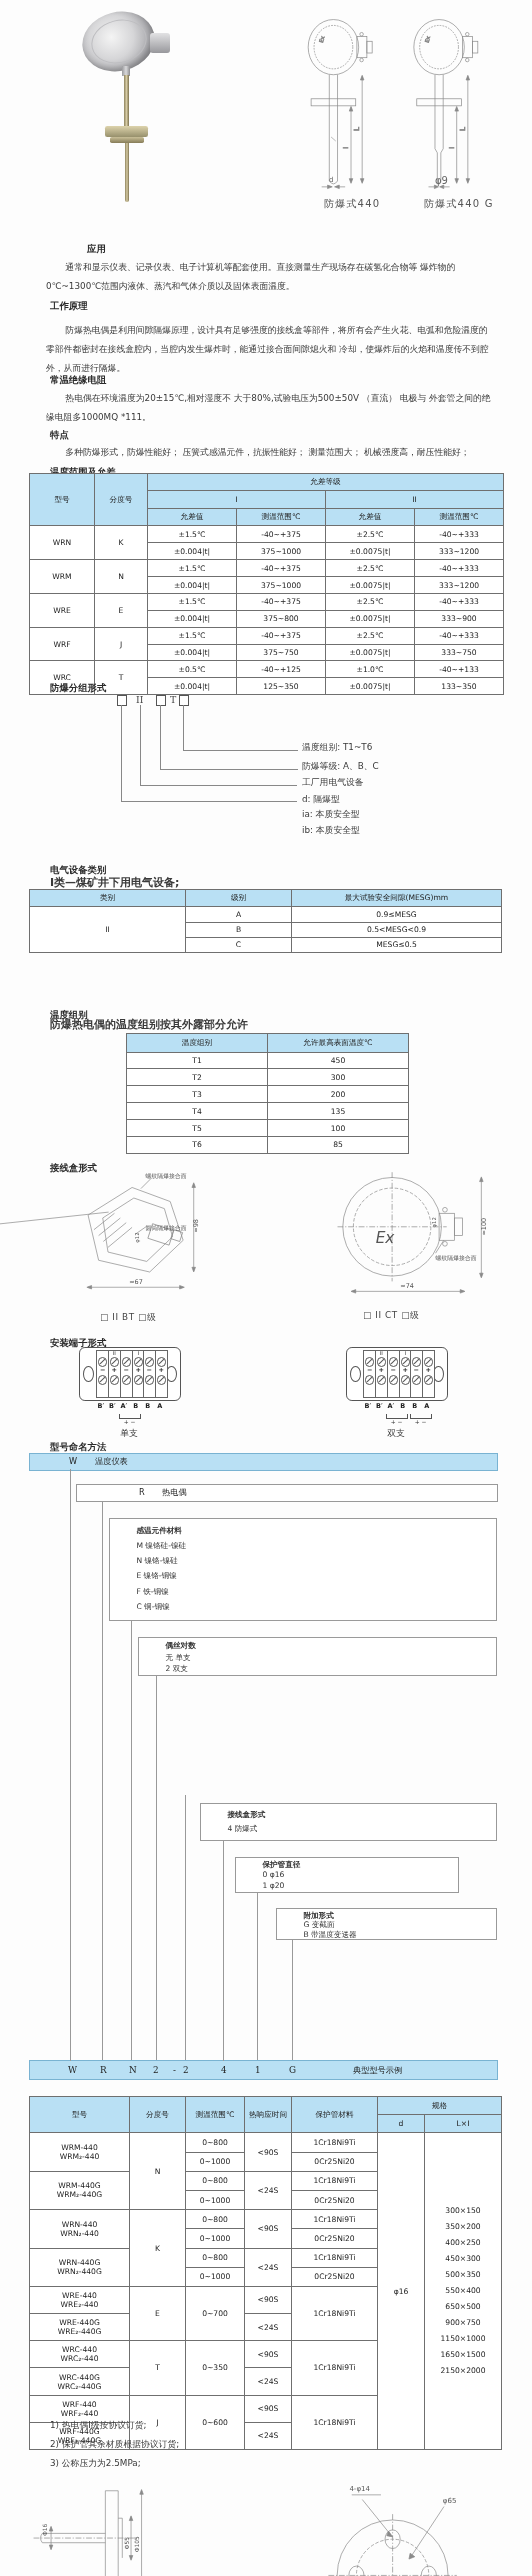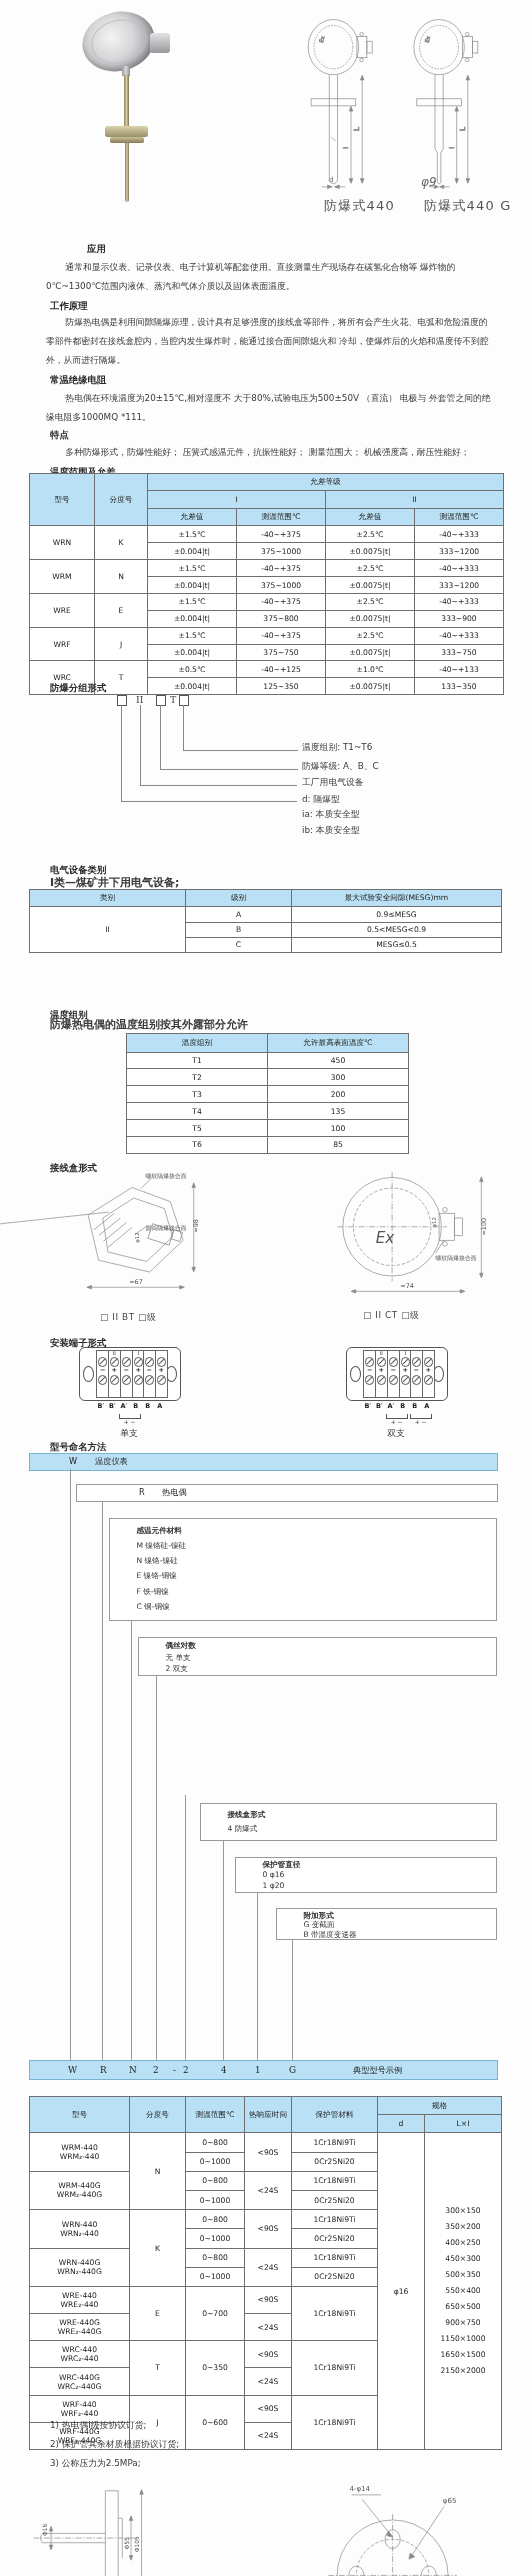--- a/index.html
+++ b/index.html
@@ -52,21 +52,21 @@
   .nm-codebox .code{position:absolute;left:62px;top:2.3px;font-size:8.2px;color:#222;}
   .nm-codebox .lab{position:absolute;left:85px;top:2.3px;font-size:8.2px;color:#222;}
   .nm-box{position:absolute;border:0.6px solid #999;background:#fff;font-size:7.6px;color:#333;}
   .nm-box .bx-title{font-weight:bold;}
   .nm-line{position:absolute;width:0;border-left:0.6px solid #999;}
   .nm-bottom{position:absolute;left:29px;width:467px;height:17.6px;background:#b9e0f4;border:0.6px solid #79b3d2;}
   .nm-letter{position:absolute;top:3.5px;font-size:8.8px;color:#222;font-family:"DejaVu Serif","Liberation Serif",serif;}
   .nm-note{position:absolute;left:323px;top:3.5px;font-size:8.2px;color:#222;}
   .note-line{position:absolute;left:50px;font-size:8.8px;color:#3a3a3a;}
   svg text{fill:#555;}
-  .cap-top{position:absolute;font-size:13px;color:#555;letter-spacing:1.2px;}
+  .cap-top{position:absolute;font-size:10px;color:#555;letter-spacing:1.2px;}
   
   #photo{position:absolute;left:56px;top:4.7px;width:141px;height:202px;}
   .ph-head{position:absolute;left:26.4px;top:7px;width:73px;height:59px;border-radius:50%;
      background:radial-gradient(circle at 42% 40%,#f4f4f4 0%,#d6d6d8 40%,#a9a9ad 70%,#8c8c90 100%);
      box-shadow:inset -2.3px -3.5px 5.9px rgba(0,0,0,.25);transform:rotate(-14deg);}
   .ph-ring{position:absolute;left:35px;top:15.3px;width:54px;height:41px;border-radius:50%;border:1.8px solid #bdbdc0;transform:rotate(-14deg);}
   .ph-side{position:absolute;left:94px;top:28px;width:20px;height:20px;background:linear-gradient(#e2e2e4,#98989c);border-radius:2.9px;}
   .ph-neck{position:absolute;left:66px;top:61px;width:8.2px;height:10.6px;background:linear-gradient(90deg,#9b9b9e,#d9d9db,#8d8d90);}
   .ph-stem1{position:absolute;left:68px;top:70px;width:5.3px;height:53px;background:linear-gradient(90deg,#8f845f,#d6cba4,#7d724f);}
   .ph-flange{position:absolute;left:49px;top:121px;width:43px;height:11.7px;border-radius:2.3px;background:linear-gradient(#ddd3ac,#97906c);}
@@ -144,30 +144,30 @@
             <polygon points="40,297 40,303 47,300" fill="#8a8a8a"></polygon>
           <line x1="66" y1="300" x2="56" y2="300"></line>
             <polygon points="56,297 56,303 49,300" fill="#8a8a8a"></polygon>
           <text x="92" y="205" font-size="12" transform="rotate(-90 92 205)">L</text>
           <text x="73" y="235" font-size="11" transform="rotate(-90 73 235)">l</text>
           <text x="30" y="55" font-size="9" transform="rotate(-75 30 55)">Ex</text>
         </g>
       </g>
     </svg>
     <span class="abs" style="left:329px;top:176px;font-size:7px;color:#666;">d</span>
-    <span class="abs" style="left:421px;top:175px;font-size:12px;color:#666;font-style:italic;">φ9</span>
+    <span class="abs" style="left:435px;top:175px;font-size:10px;color:#666;">φ9</span>
     <span class="cap-top" style="left:324px;top:197px;">防爆式440</span>
     <span class="cap-top" style="left:424px;top:197px;">防爆式440 G</span>
   </div>
 
   <h3 class="sec-h" style="top:234px;margin-left:37px;">应用</h3>
   <p class="para" style="top:249px;">通常和显示仪表、记录仪表、电子计算机等配套使用。直接测量生产现场存在碳氢化合物等 爆炸物的0℃~1300℃范围内液体、蒸汽和气体介质以及固体表面温度。</p>
 
   <h3 class="sec-h" style="top:291px;">工作原理</h3>
-  <p class="para" style="top:304px;">防爆热电偶是利用间隙隔爆原理，设计具有足够强度的接线盒等部件，将所有会产生火花、电弧和危险温度的零部件都密封在接线盒腔内，当腔内发生爆炸时，能通过接合面间隙熄火和 冷却，使爆炸后的火焰和温度传不到腔外，从而进行隔爆。</p>
+  <p class="para" style="top:312px;">防爆热电偶是利用间隙隔爆原理，设计具有足够强度的接线盒等部件，将所有会产生火花、电弧和危险温度的零部件都密封在接线盒腔内，当腔内发生爆炸时，能通过接合面间隙熄火和 冷却，使爆炸后的火焰和温度传不到腔外，从而进行隔爆。</p>
 
   <h3 class="sec-h" style="top:365px;">常温绝缘电阻</h3>
   <p class="para" style="top:380px;">热电偶在环境温度为20±15℃,相对湿度不 大于80%,试验电压为500±50V （直流） 电极与 外套管之间的绝缘电阻多1000MQ *111。</p>
 
   <h3 class="sec-h" style="top:420px;">特点</h3>
   <p class="para" style="top:434px;">多种防爆形式，防爆性能好； 压簧式感温元件，抗振性能好； 测量范围大； 机械强度高，耐压性能好；</p>
 
   <h3 class="sec-h" style="top:457px;">温度范围及允差</h3>
 
   <table id="t-tol" class="doc-table" style="left:29px;top:473px;width:472px;">
@@ -604,21 +604,21 @@
       </div>
       <div class="nm-box" style="left: 138px; top: 186px; width: 359px; height: 39px; line-height: 11.7px; padding-top: 1.8px; box-sizing: border-box; padding-left: 26.4px;">
         <div class="bx-title">偶丝对数</div>
         <div class="bx-item">无 单支</div>
         <div class="bx-item">2 双支</div>
       </div>
       <div class="nm-box" style="left: 200px; top: 352px; width: 297px; height: 38px; line-height: 14px; padding-top: 3.5px; box-sizing: border-box; padding-left: 26.4px;">
         <div class="bx-title">接线盒形式</div>
         <div class="bx-item">4 防爆式</div>
       </div>
-      <div class="nm-box" style="left: 235px; top: 406px; width: 262px; height: 36px; line-height: 10.6px; padding-top: 1.8px; box-sizing: border-box; padding-left: 26.4px;">
+      <div class="nm-box" style="left: 235px; top: 406px; width: 224px; height: 36px; line-height: 10.6px; padding-top: 1.8px; box-sizing: border-box; padding-left: 26.4px;">
         <div class="bx-title">保护管直径</div>
         <div class="bx-item">0 φ16</div>
         <div class="bx-item">1 φ20</div>
       </div>
       <div class="nm-box" style="left: 276px; top: 457px; width: 221px; height: 32px; line-height: 9.4px; padding-top: 1.8px; box-sizing: border-box; padding-left: 26.4px;">
         <div class="bx-title">附加形式</div>
         <div class="bx-item">G 变截面</div>
         <div class="bx-item">B 带温度变送器</div>
       </div>
       <div class="nm-line" style="left: 70px; top: 17.6px; height: 592px;"></div>

